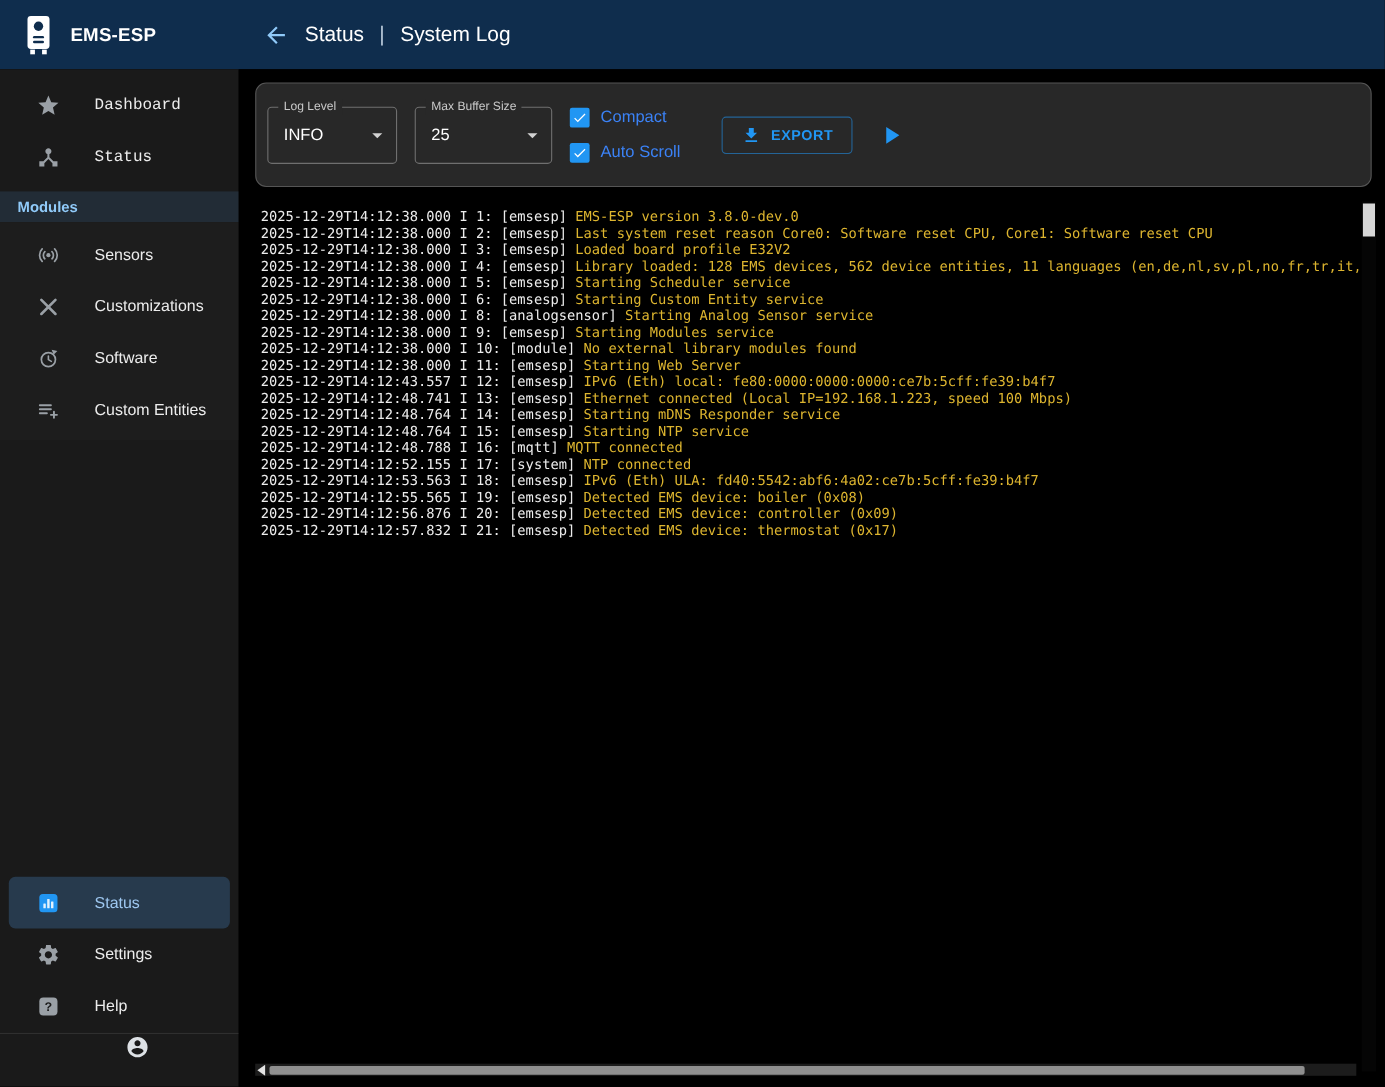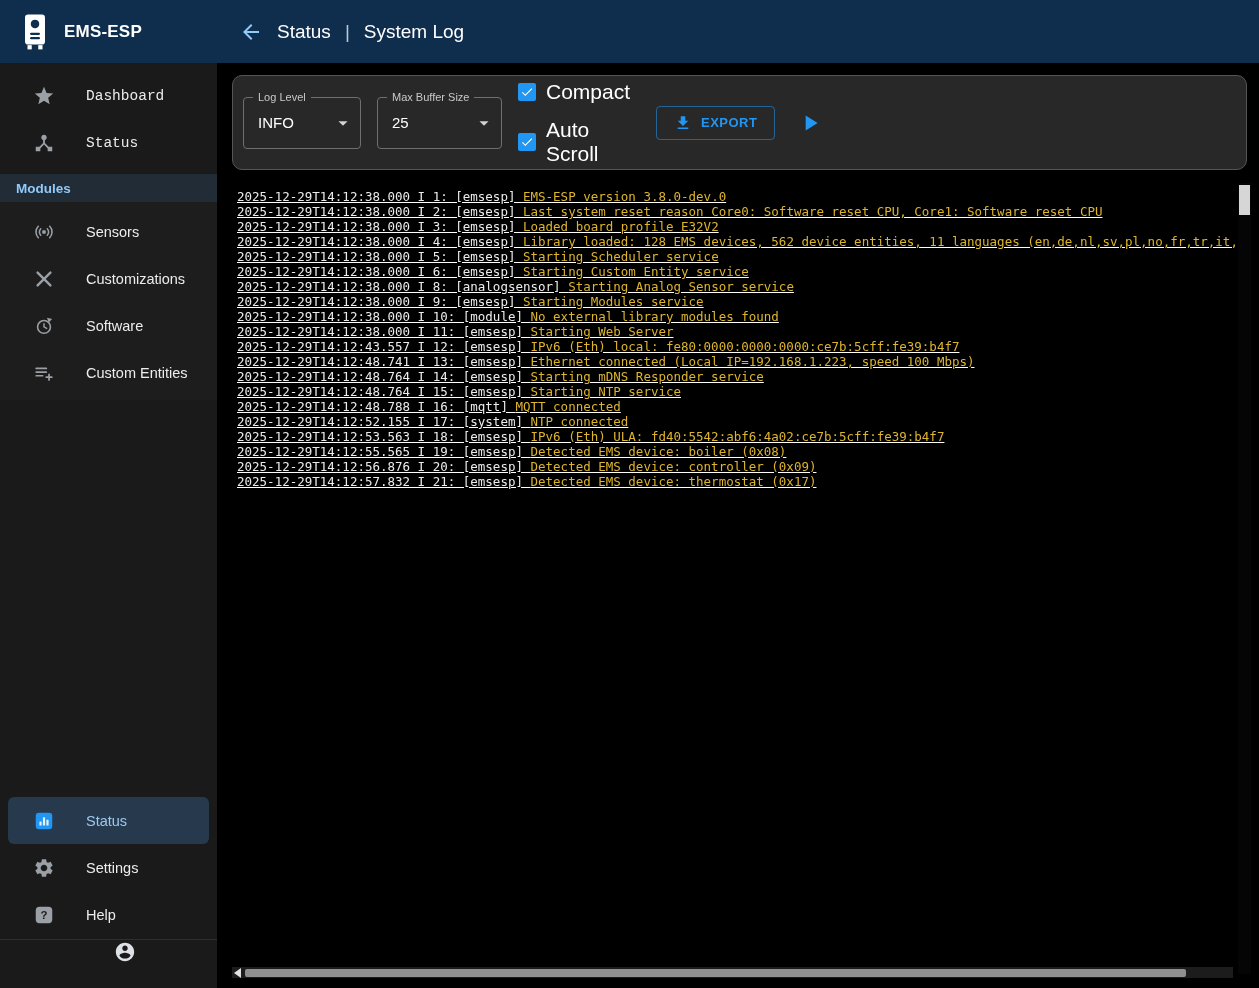--- a/index.html
+++ b/index.html
@@ -82,36 +82,36 @@
   .mui-select .sel-value{font-size:15px;color:#fff;padding-left:14px;flex:1;}
   .mui-select .caret{color:#d2d2d2;display:flex;align-items:center;padding-right:6px;}
   .sel-loglevel{width:118px;}
   .sel-buffer{width:125px;}
   .check-col{display:flex;flex-direction:column;gap:14px;width:122px;}
   .check-row{display:flex;align-items:center;gap:10px;cursor:pointer;}
   .checkbox{
     width:18px;height:18px;border-radius:2px;background:var(--accent);
     display:flex;align-items:center;justify-content:center;flex:0 0 18px;
   }
-  .check-label{font-size:21px;color:#ffffff;}
+  .check-label{font-size:15px;color:#3b82f6;}
   .export-btn{
     display:flex;align-items:center;gap:9px;height:34px;padding:0 17px;
     border:1px solid rgba(33,150,243,.55);border-radius:4px;
     color:var(--accent);background:transparent;cursor:pointer;
   }
   .export-btn .btn-label{font-size:13px;font-weight:600;letter-spacing:.5px;color:var(--accent);}
   .play-btn{display:flex;align-items:center;color:var(--accent);cursor:pointer;margin-left:6px;}
   
   .log-view{
     position:absolute;left:20px;right:24px;top:126px;bottom:26px;
     overflow:hidden;
   }
   .log-line{
     font-family:"DejaVu Sans Mono",monospace;
-    font-size:12.5px;line-height:15px;white-space:pre;text-decoration:underline;
+    font-size:12.5px;line-height:15px;white-space:pre;
   }
   .log-prefix{color:var(--log-prefix-color);}
   .log-msg{color:var(--log-message-color);}
   
   .vscroll{
     position:absolute;right:8px;width:13px;top:120px;bottom:14px;
     background:#050505;
   }
   .vscroll-thumb{position:absolute;top:2px;left:1px;right:1px;height:30px;background:#d6d6d6;}
   .hscroll{

